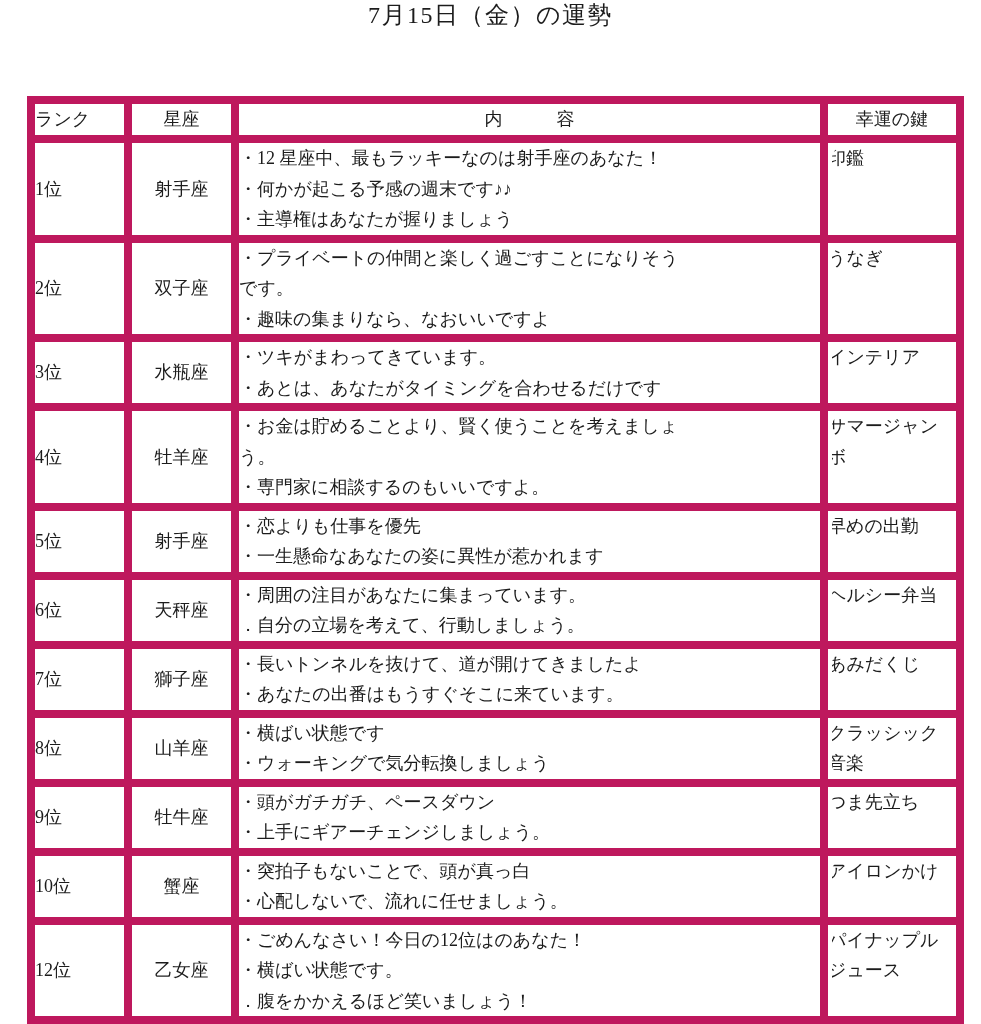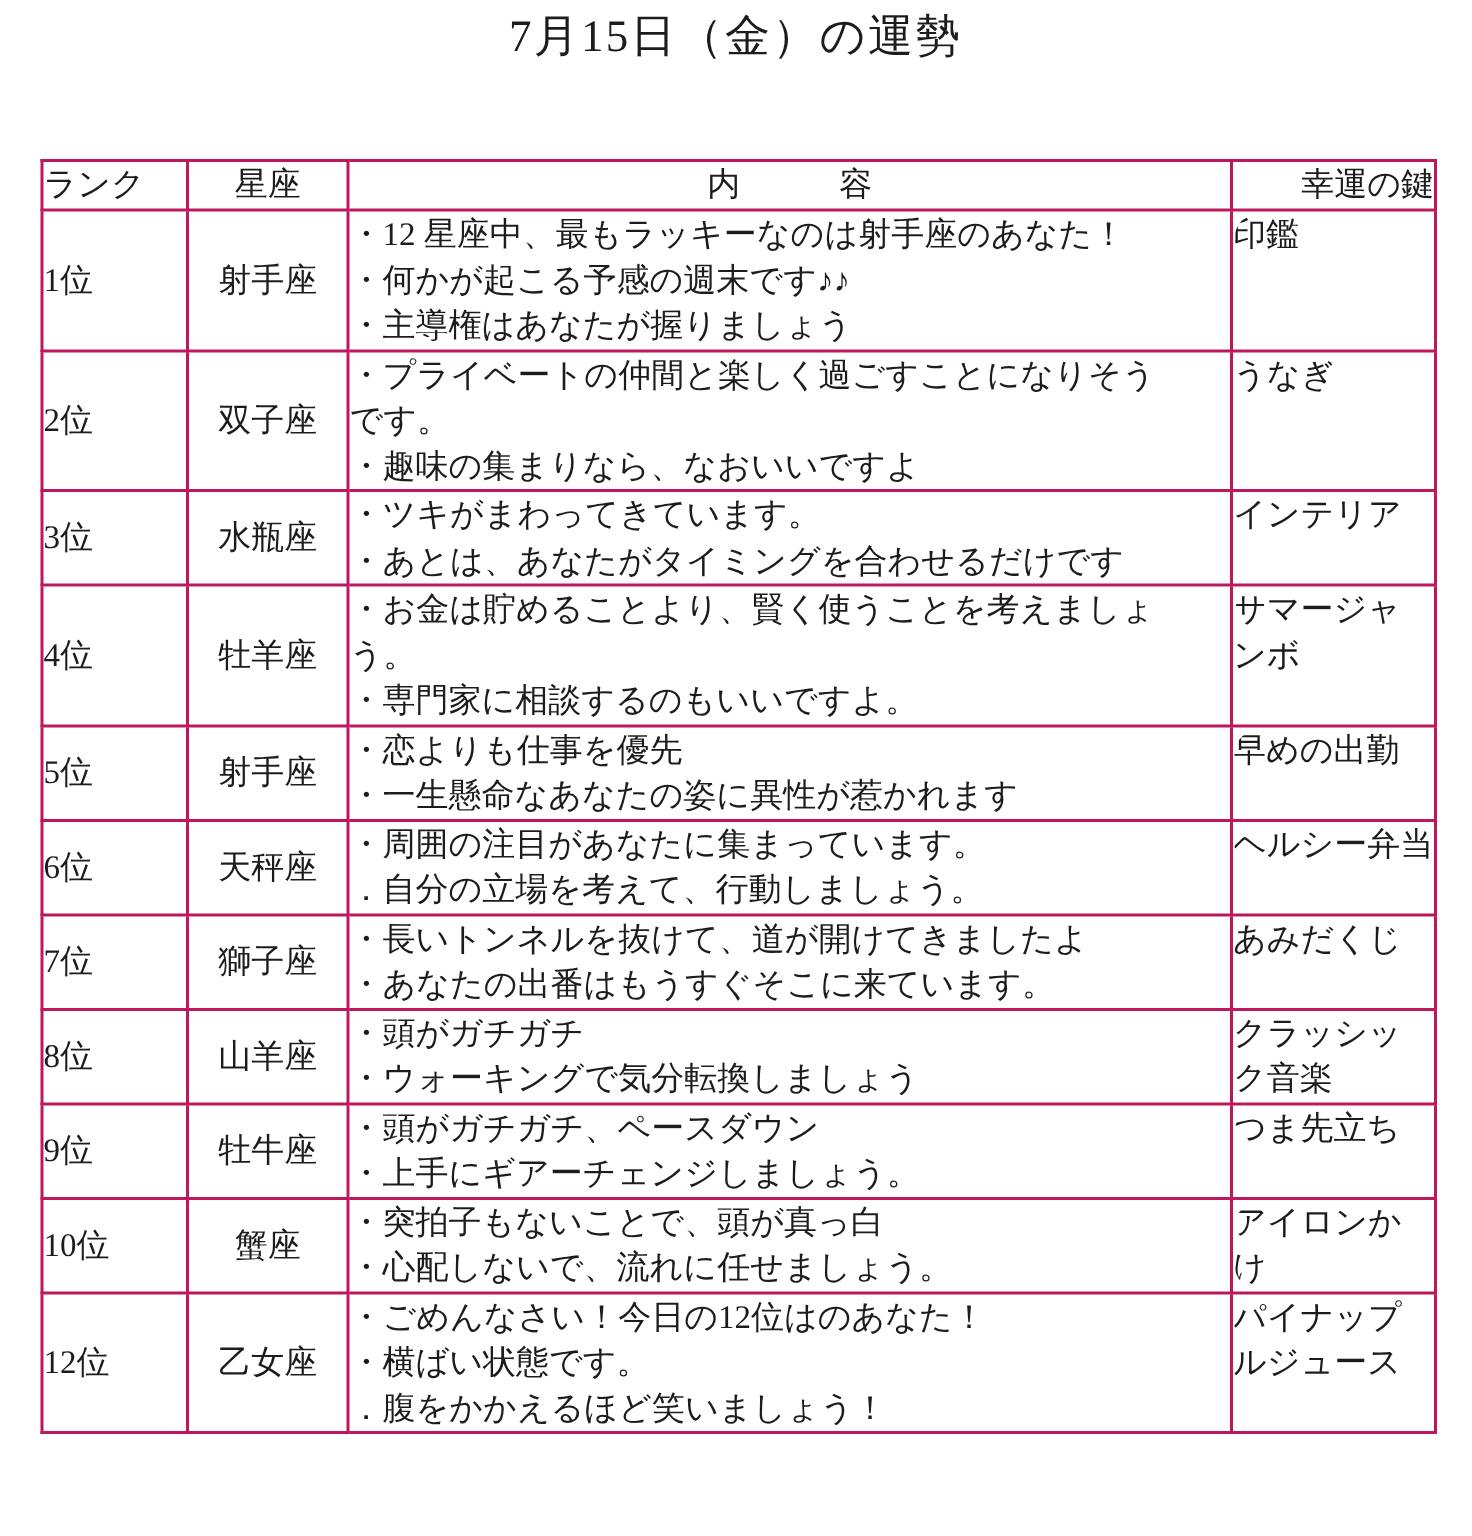--- a/index.html
+++ b/index.html
@@ -7,45 +7,44 @@
     padding: 0;
     width: 981px;
     height: 1024px;
     background: #ffffff;
     color: #1c1c1c;
     font-family: "Liberation Serif", "DejaVu Serif", serif;
     overflow: hidden;
   }
   .page-title {
     text-align: center;
-    font-size: 30px;
+    font-size: 24px;
     letter-spacing: 1.5px;
-    padding-top: 10px;
     height: 30px;
     line-height: 30px;
   }
   table.fortune {
     border-collapse: collapse;
     table-layout: fixed;
     margin: 66px 0 0 27px;
     width: 929px;
   }
   table.fortune th,
   table.fortune td {
-    border: 2px solid #be185d;
-    font-size: 22px;
+    border: 8px solid #be185d;
+    font-size: 18px;
     line-height: 30.5px;
     font-weight: normal;
     padding: 0;
     overflow: hidden;
   }
   th.h-rank { text-align: left; padding-left: 10px; height: 31px; }
   th.h-sign { text-align: center; margin-left: 32px; }
   th.h-content { text-align: center; }
-  th.h-lucky { text-align: right; padding-left: 8px; }
+  th.h-lucky { text-align: center; padding-left: 8px; }
   td.c-rank {
     vertical-align: middle;
     text-align: left;
     padding-left: 10px;
     margin-left: 32px;
   }
   td.c-sign {
     vertical-align: middle;
     text-align: center;
   }
@@ -146,21 +145,21 @@
       <td class="c-content">
         <span class="content-line">・長いトンネルを抜けて、道が開けてきましたよ</span>
         <span class="content-line">・あなたの出番はもうすぐそこに来ています。</span>
       </td>
       <td class="c-lucky">あみだくじ</td>
     </tr>
     <tr>
       <td class="c-rank">8位</td>
       <td class="c-sign">山羊座</td>
       <td class="c-content">
-        <span class="content-line">・頭がガチガチ</span>
+        <span class="content-line">・横ばい状態です</span>
         <span class="content-line">・ウォーキングで気分転換しましょう</span>
       </td>
       <td class="c-lucky">クラッシック音楽</td>
     </tr>
     <tr>
       <td class="c-rank">9位</td>
       <td class="c-sign">牡牛座</td>
       <td class="c-content">
         <span class="content-line">・頭がガチガチ、ペースダウン</span>
         <span class="content-line">・上手にギアーチェンジしましょう。</span>

